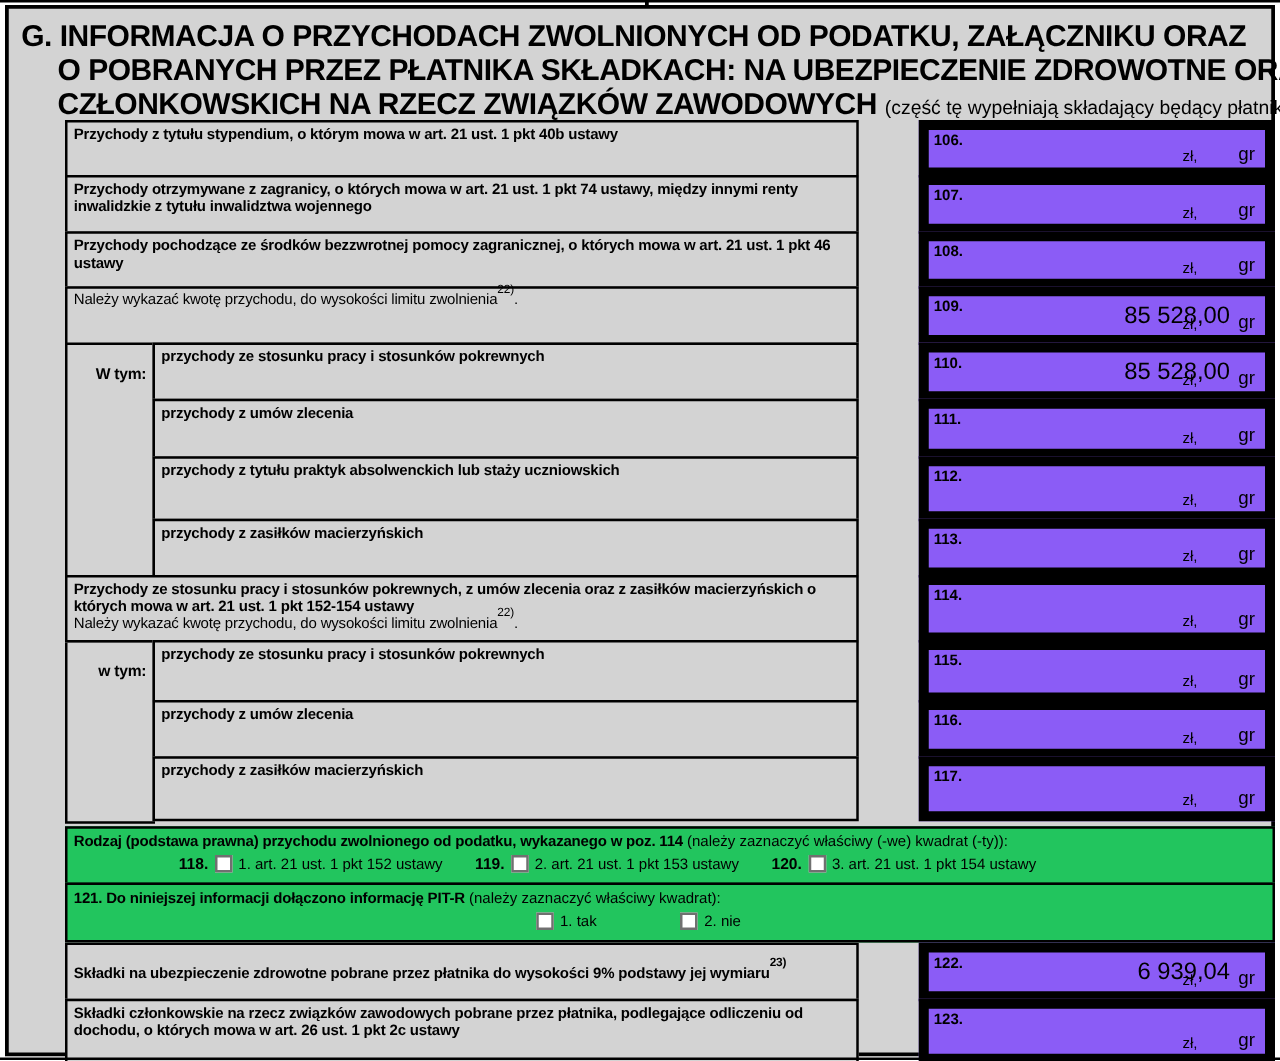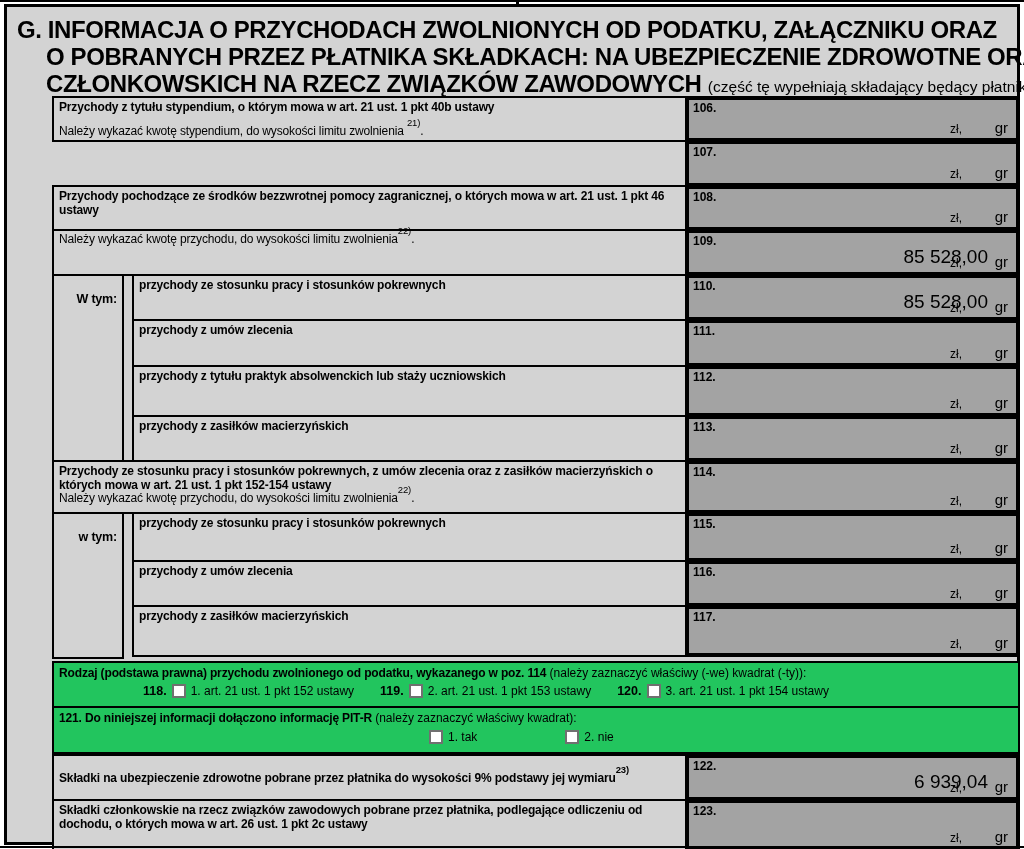--- a/index.html
+++ b/index.html
@@ -11,39 +11,39 @@
   .botline{position:absolute;top:846px;left:0;right:0;height:2px;background:#000}
   .section{position:absolute;top:4px;left:4px;width:1016px;height:841px;
            border:3px solid #000;background:#d3d3d3}
   .hdr{position:absolute;top:9px;left:10px;width:1008px;font-weight:bold;
        font-size:24px;line-height:27px;letter-spacing:-0.4px;white-space:nowrap}
   .hdr .ind{padding-left:29px}
   .hdr .small{font-weight:normal;font-size:15.5px;letter-spacing:0}
   .row{position:absolute;left:45px;width:968px}
   .lbl{position:absolute;left:0;right:333px;top:0;bottom:0;background:#d3d3d3;
        border:2px solid #000;padding:2px 5px;font-size:12px;line-height:14px;letter-spacing:-0.15px}
-  .sub .lbl{left:80px}
+  .sub .lbl{left:70px}
   .lbl.sb{display:flex;flex-direction:column;justify-content:space-between}
   .lbl.cen{display:flex;align-items:center}
   .b{font-weight:bold}
   .note{font-weight:normal;font-size:12px;line-height:13px}
   sup{font-size:9.5px;line-height:0;position:relative;top:-4px}
-  .val{position:absolute;right:0;top:0;bottom:0;width:335px;background:#a3a3a3;border:4px solid #000000}
+  .val{position:absolute;right:0;top:0;bottom:0;width:285px;background:#8b5cf6;border:8px solid #000000}
   .val .num{position:absolute;top:1px;left:4px;font-weight:bold;font-size:12px}
   .val .amt{position:absolute;right:28px;bottom:4px;font-size:19px;white-space:nowrap}
   .val .zl{position:absolute;right:54px;bottom:2px;font-size:12px}
   .val .gr{position:absolute;right:8px;bottom:2px;font-size:15px}
   .wtymcell{position:absolute;left:45px;width:72px;background:#d3d3d3;border:2px solid #000;
             font-weight:bold;font-size:12.5px;text-align:right;padding:16px 5px 0 0;letter-spacing:-0.2px}
   .wide{position:absolute;left:45px;width:968px;background:#22c55e;border:2px solid #000;
         padding:3px 5px;font-size:12px}
   .wide .tb{font-weight:bold;letter-spacing:-0.15px}
   .wide .tn{font-weight:normal;font-size:12px}
   .optrow{display:flex;align-items:center;margin-top:4px;padding-left:84px;gap:26px}
-  .optrow2{display:flex;align-items:center;margin-top:5px;padding-left:370px;gap:88px}
+  .optrow2{display:flex;align-items:center;margin-top:5px;padding-left:370px;gap:67px}
   .opt{display:flex;align-items:center;gap:5px;white-space:nowrap}
   .opt .n{font-weight:bold;font-size:12.5px}
   .opt .l{font-size:12px}
   .cb{width:14px;height:14px;border:2px solid #707070;background:#fff;flex:0 0 auto}
   
   .p106{top:89px;height:46px}   .p107{top:133px;height:47px}
   .p108{top:178px;height:46px}  .p109{top:222px;height:47px}
   .p110{top:267px;height:47px}  .p111{top:312px;height:48px}
   .p112{top:358px;height:52px}  .p113{top:408px;height:47px}
   .p114{top:453px;height:54px}  .p115{top:505px;height:50px}
@@ -65,31 +65,33 @@
     <div class="ind">O POBRANYCH PRZEZ PŁATNIKA SKŁADKACH: NA UBEZPIECZENIE ZDROWOTNE ORAZ</div>
     <div class="ind"><span>CZŁONKOWSKICH NA RZECZ ZWIĄZKÓW ZAWODOWYCH</span> <span class="small">(część tę wypełniają składający będący płatnikami)</span></div>
   </div>
 
   <div class="wtymcell wt1">W tym:</div>
   <div class="wtymcell wt2">w tym:</div>
 
   <div class="row p106">
     <div class="lbl sb">
       <div class="b">Przychody z tytułu stypendium, o którym mowa w art. 21 ust. 1 pkt 40b ustawy</div>
-      <div class="note"><span>Należy wykazać kwotę stypendium, do wysokości limitu zwolnienia </span><sup>21)</sup><span>.</span></div>
     </div>
     <div class="val">
       <span class="num">106.</span>
       <span class="amt"></span>
       <span class="zl">zł,</span>
       <span class="gr">gr</span>
     </div>
   </div>
 
   <div class="row p107">
+    <div class="lbl">
+      <div class="b">Przychody otrzymywane z zagranicy, o których mowa w art. 21 ust. 1 pkt 74 ustawy, między innymi renty inwalidzkie z tytułu inwalidztwa wojennego</div>
+    </div>
     <div class="val">
       <span class="num">107.</span>
       <span class="amt"></span>
       <span class="zl">zł,</span>
       <span class="gr">gr</span>
     </div>
   </div>
 
   <div class="row p108">
     <div class="lbl">

